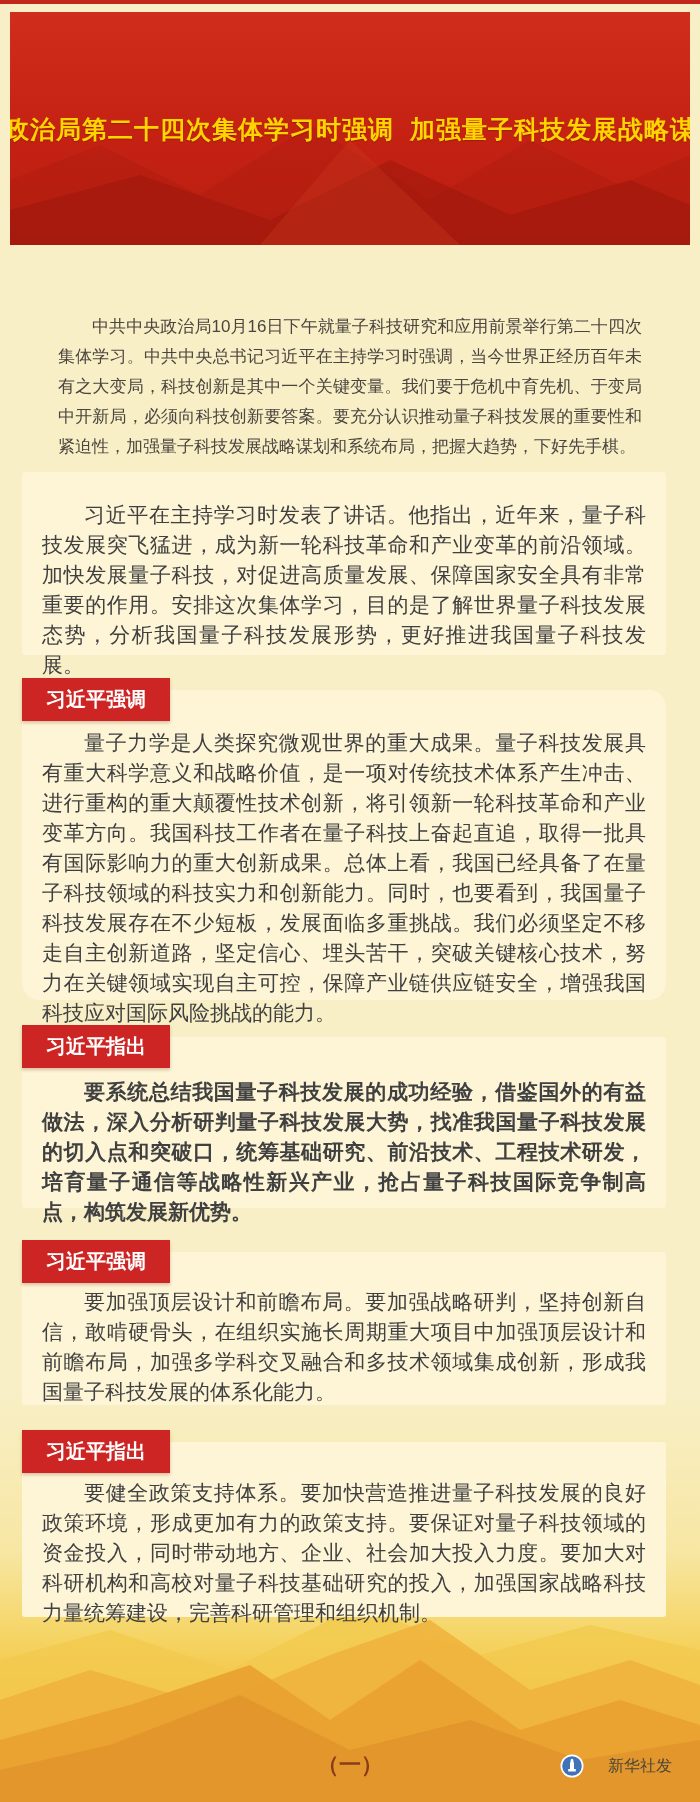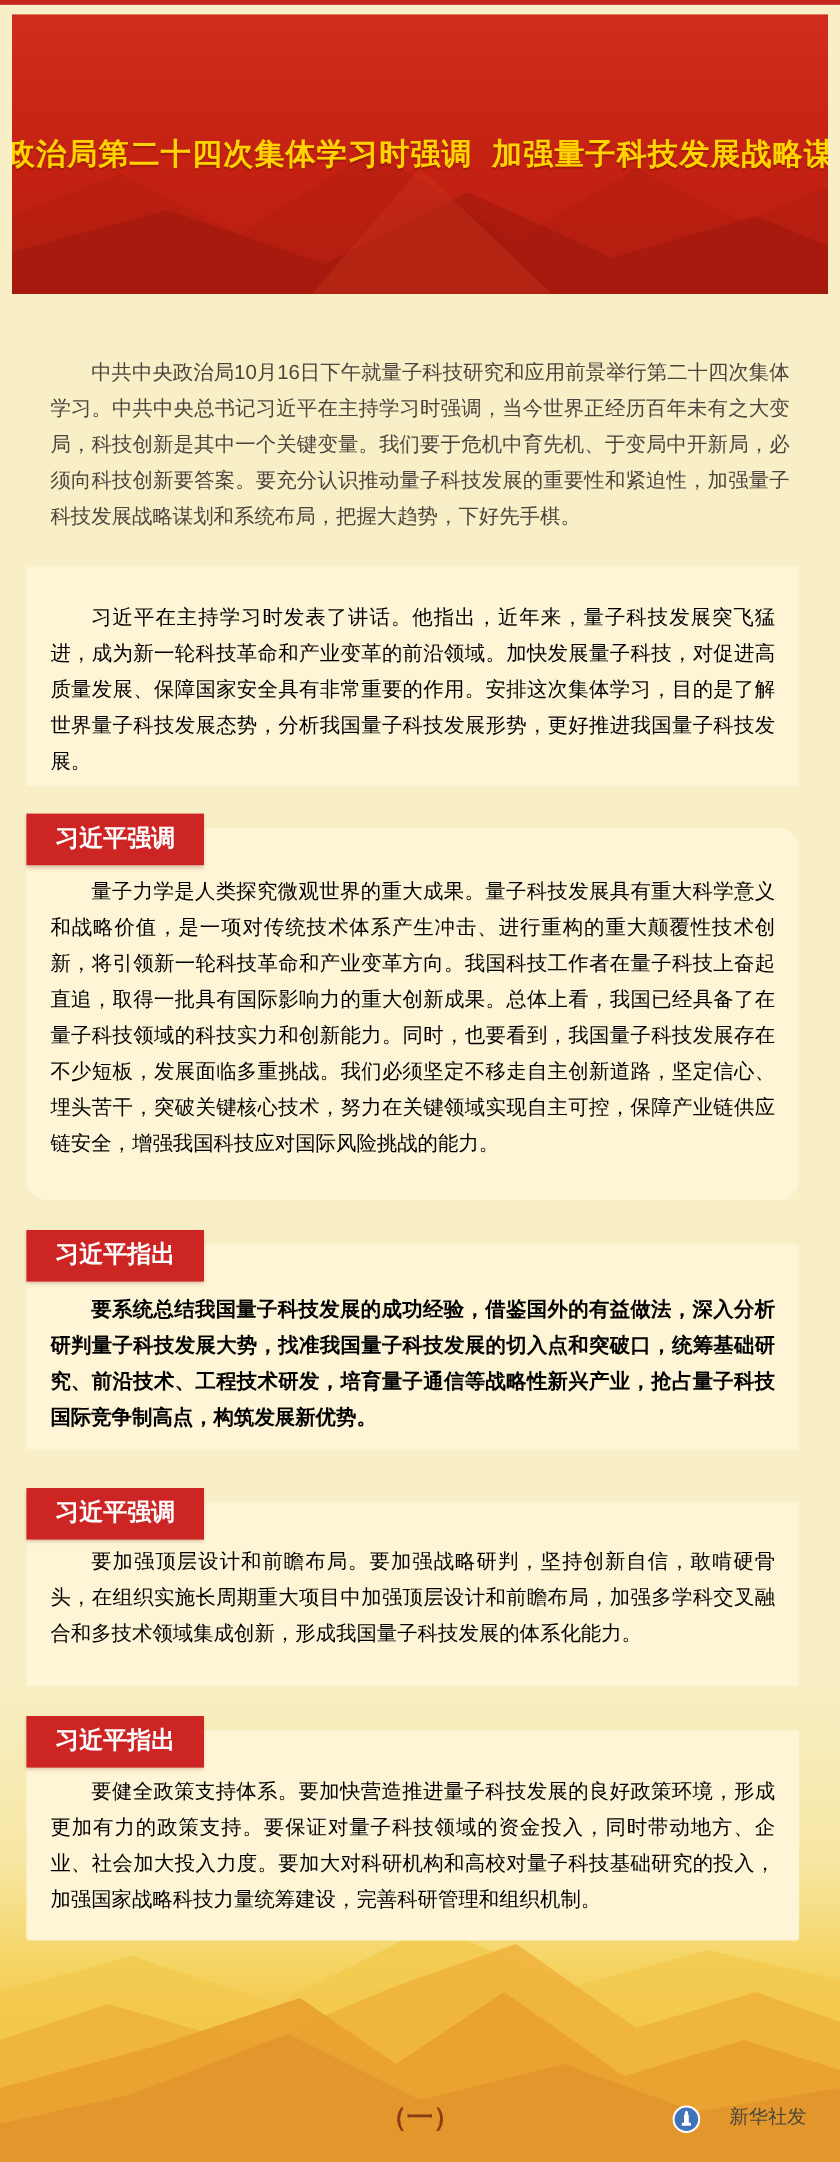--- a/index.html
+++ b/index.html
@@ -34,46 +34,46 @@
     color:#ffd401;font-size:25px;font-weight:bold;letter-spacing:1px;
     line-height:32px;white-space:nowrap;
     text-shadow:0 1px 1px rgba(110,20,0,.45);
   }
   
   .para{
     position:absolute;left:42px;width:616px;
     color:#4a453e;font-size:17px;line-height:30px;
     text-align:justify;margin:0;
   }
-  .para p{margin:0;text-indent:2em;}
+  .para p{margin:16px;text-indent:2em;}
   .panel{
     position:absolute;left:22px;width:644px;box-sizing:border-box;
     background:#fdf5d6;border-radius:3px;
-    color:#000000;font-size:17px;line-height:30px;text-align:justify;
+    color:#404040;font-size:21px;line-height:30px;text-align:justify;
     z-index:2;
   }
   .panel p{margin:0;text-indent:2em;padding:0;}
   .badge{
     position:absolute;left:22px;z-index:3;
     background:#cc2524;color:#ffffff;
     font-size:20px;font-weight:bold;line-height:35px;height:35px;
     padding:4px 24px;white-space:nowrap;
     box-shadow:0 2px 3px rgba(120,30,10,.25);
   }
   
   .footer-mountains{
     position:absolute;left:0;top:1600px;width:700px;height:202px;z-index:1;
   }
   .page-marker{
     position:absolute;top:1750px;left:0;width:700px;text-align:center;
     color:#8a3c17;font-size:22px;font-weight:bold;z-index:4;
   }
   .credit{
     position:absolute;top:1754px;right:28px;z-index:4;
-    display:flex;gap:24px;
+    display:flex;align-items:center;gap:24px;
     color:#4c4739;font-size:16px;
   }
   .credit .logo{width:24px;height:24px;display:inline-block;}
   .credit .logo svg{width:24px;height:24px;display:block;}
 </style>
 </head>
 <body>
 
 <div class="page">
 

